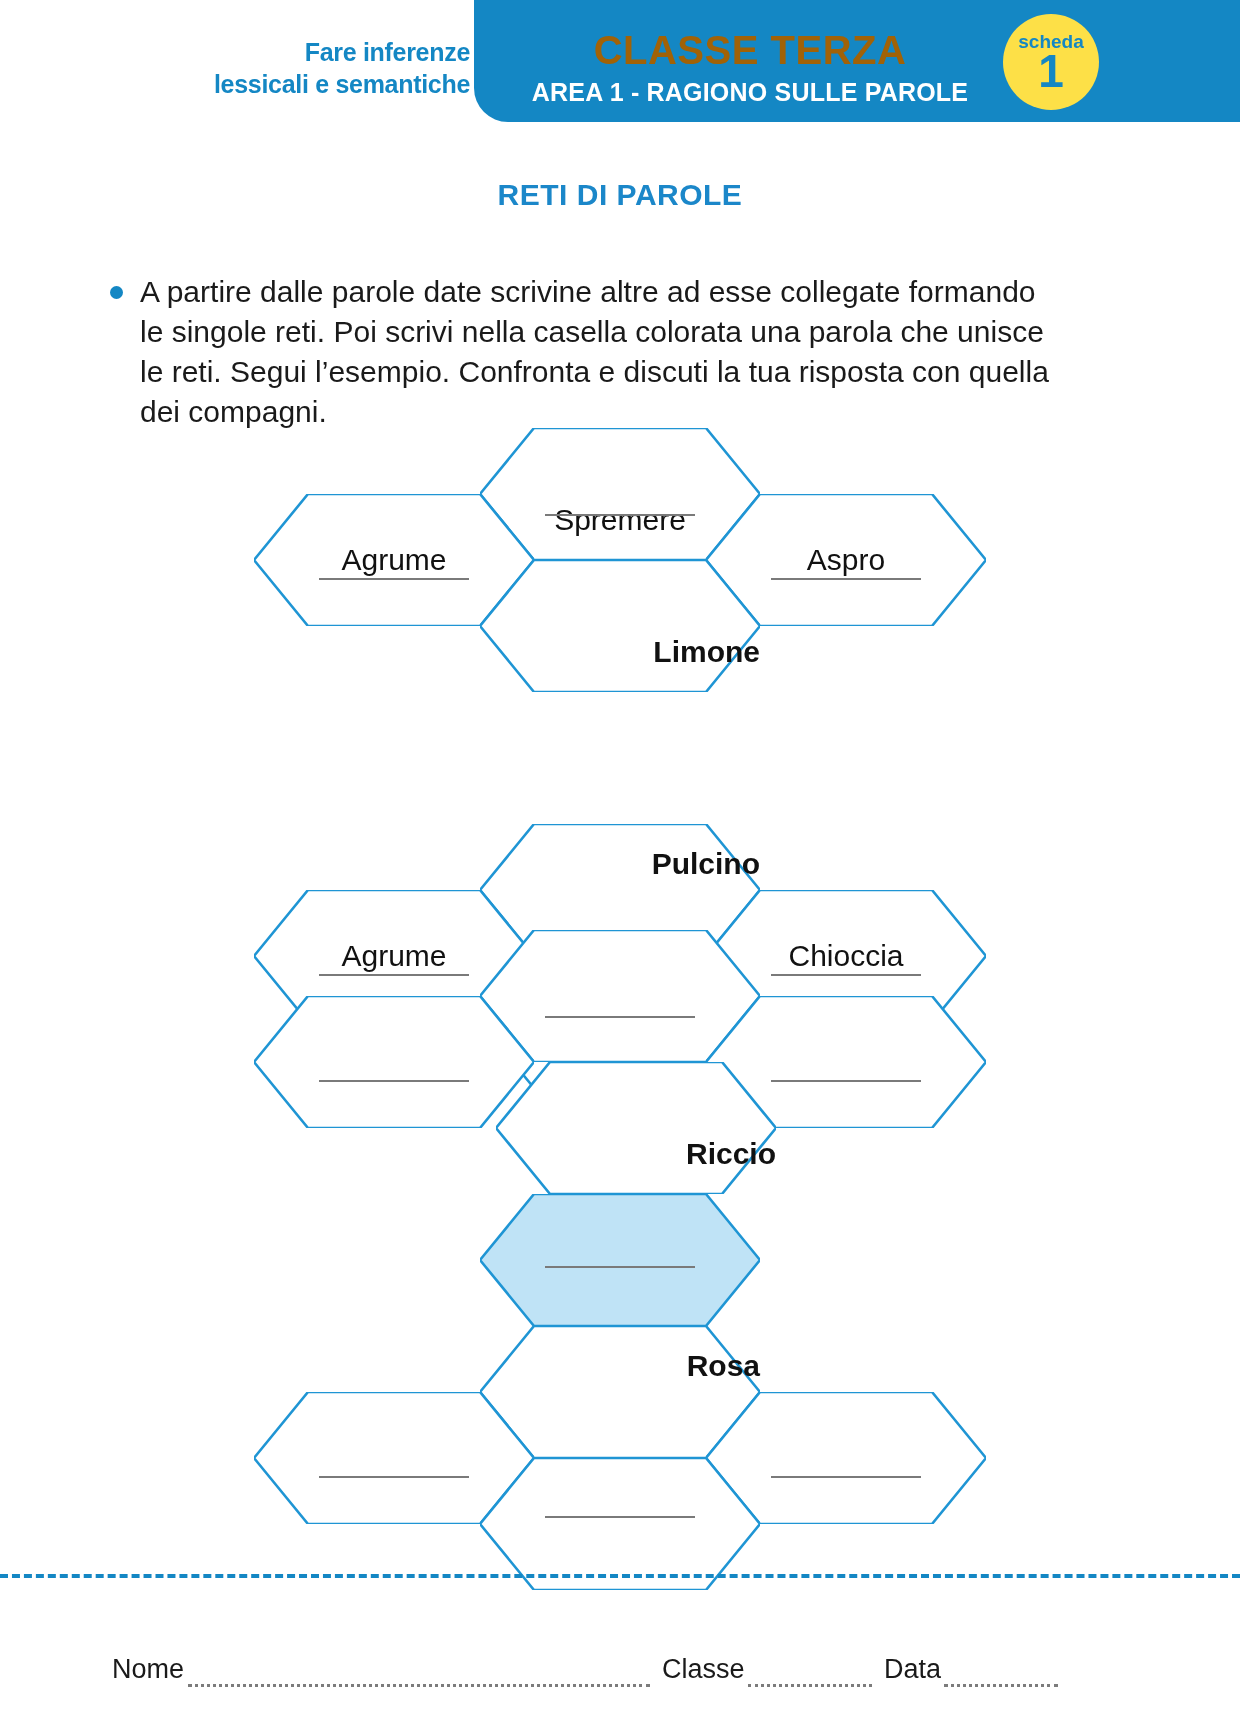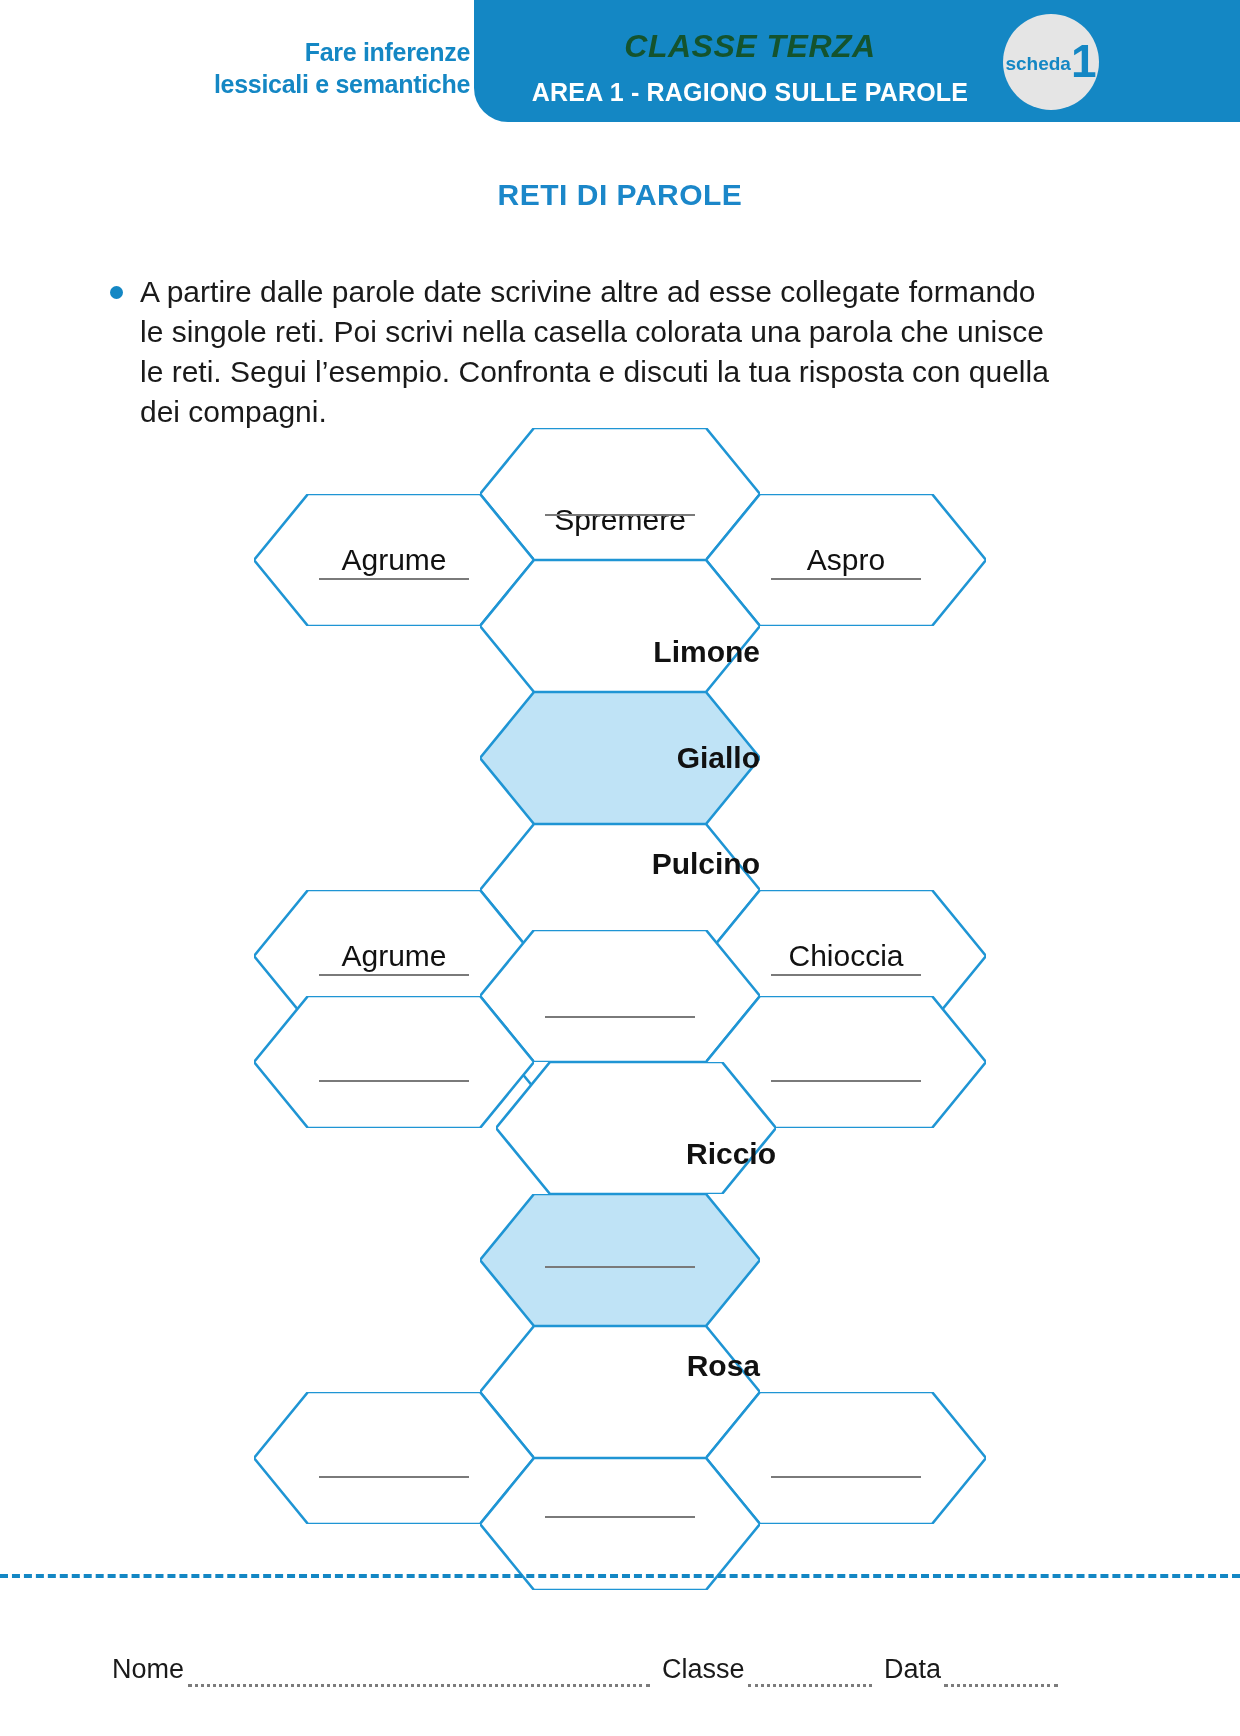--- a/index.html
+++ b/index.html
@@ -13,33 +13,32 @@
     position:absolute;left:474px;top:0;width:766px;height:122px;
     background:#1487c4;border-bottom-left-radius:34px;
   }
   #header-left{
     position:absolute;left:130px;top:36px;width:340px;text-align:right;
     color:#1487c4;font-weight:bold;font-size:25px;line-height:1.28;
     letter-spacing:-0.3px;
   }
   #header-title{
     position:absolute;left:500px;top:30px;width:500px;text-align:center;
-    color:#14532d;font-weight:bold;font-size:32px;letter-spacing:0.5px;
+    color:#a16207;font-weight:bold;font-size:40px;letter-spacing:0.5px;
     line-height:1;
-    font-style:italic;
   }
   #header-sub{
     position:absolute;left:470px;top:80px;width:560px;text-align:center;
     color:#ffffff;font-weight:bold;font-size:25px;letter-spacing:0.2px;
     line-height:1;
   }
   #scheda-badge{
     position:absolute;left:1003px;top:14px;width:96px;height:96px;
-    background:#e5e5e5;border-radius:50%;
-    display:flex;flex-direction:row;align-items:center;justify-content:center;
+    background:#fde047;border-radius:50%;
+    display:flex;flex-direction:column;align-items:center;justify-content:center;
   }
   #scheda-badge .s-word{
     color:#1487c4;font-size:19px;font-weight:bold;line-height:1;margin-top:2px;
   }
   #scheda-badge .s-num{
     color:#1487c4;font-size:46px;font-weight:bold;line-height:0.95;margin-top:-1px;
   }
   
   #sheet-title{
     position:absolute;left:0;top:178px;width:1240px;text-align:center;
@@ -139,28 +138,20 @@
       <div class="blank-line" style="width: 150px; top: 84px;"></div>
     </div>
     <div class="hexwrap" style="left: 480px; top: 132px; width: 280px; height: 132px;">
       <svg width="280" height="132" viewBox="0 0 280 132" class="hex">
         <polygon points="54,0 226,0 280,66 226,132 54,132 0,66" fill="#ffffff" stroke="#1f95d4" stroke-width="2.6" stroke-linejoin="round"></polygon>
       </svg>
       <div class="hexlabel bold" style="transform: translateY(26px);">
         <span class="txt">Limone</span>
       </div>
     </div>
-    <div class="hexwrap" style="left: 480px; top: 264px; width: 280px; height: 132px;">
-      <svg width="280" height="132" viewBox="0 0 280 132" class="hex">
-        <polygon points="54,0 226,0 280,66 226,132 54,132 0,66" fill="#bfe3f6" stroke="#1f95d4" stroke-width="2.6" stroke-linejoin="round"></polygon>
-      </svg>
-      <div class="hexlabel bold" style="transform: translateY(0px);">
-        <span class="txt">Giallo</span>
-      </div>
-    </div>
     <div class="hexwrap" style="left: 480px; top: 396px; width: 280px; height: 132px;">
       <svg width="280" height="132" viewBox="0 0 280 132" class="hex">
         <polygon points="54,0 226,0 280,66 226,132 54,132 0,66" fill="#ffffff" stroke="#1f95d4" stroke-width="2.6" stroke-linejoin="round"></polygon>
       </svg>
       <div class="hexlabel bold" style="transform: translateY(-26px);">
         <span class="txt">Pulcino</span>
       </div>
     </div>
     <div class="hexwrap" style="left: 254px; top: 462px; width: 280px; height: 132px;">
       <svg width="280" height="132" viewBox="0 0 280 132" class="hex">

